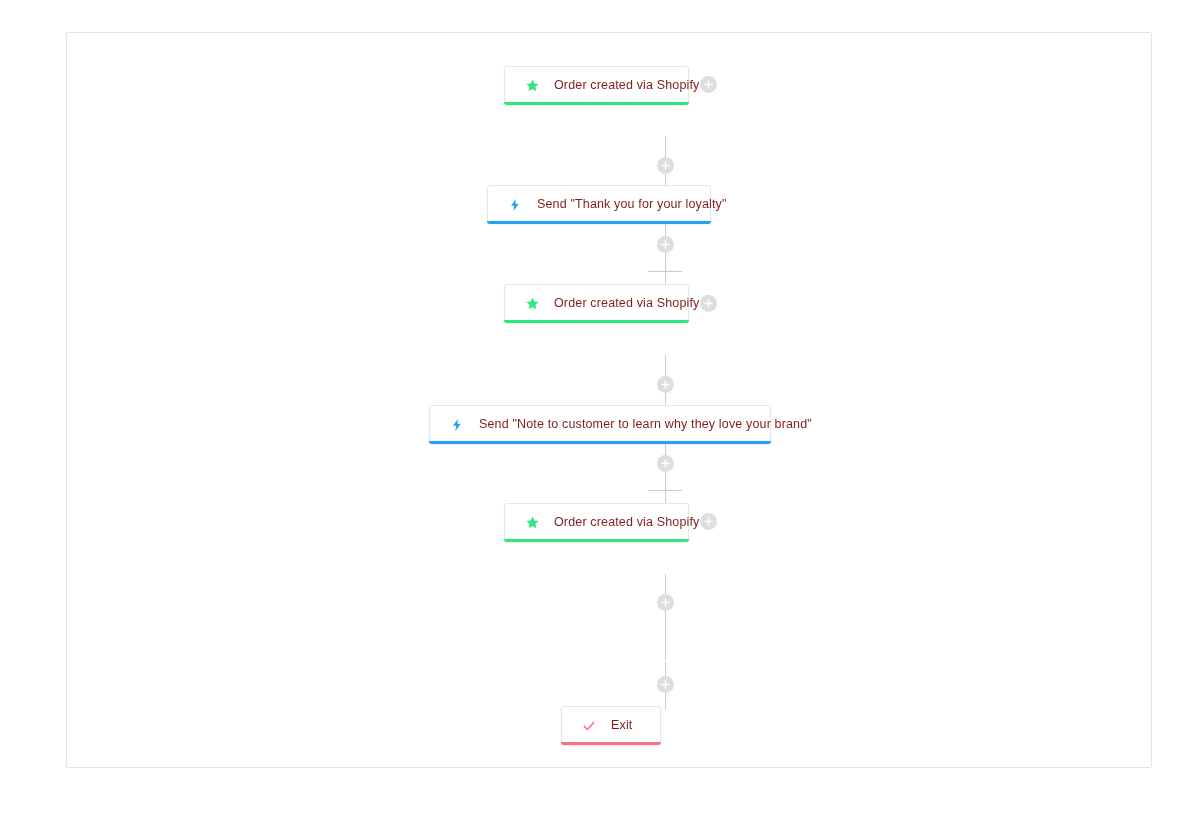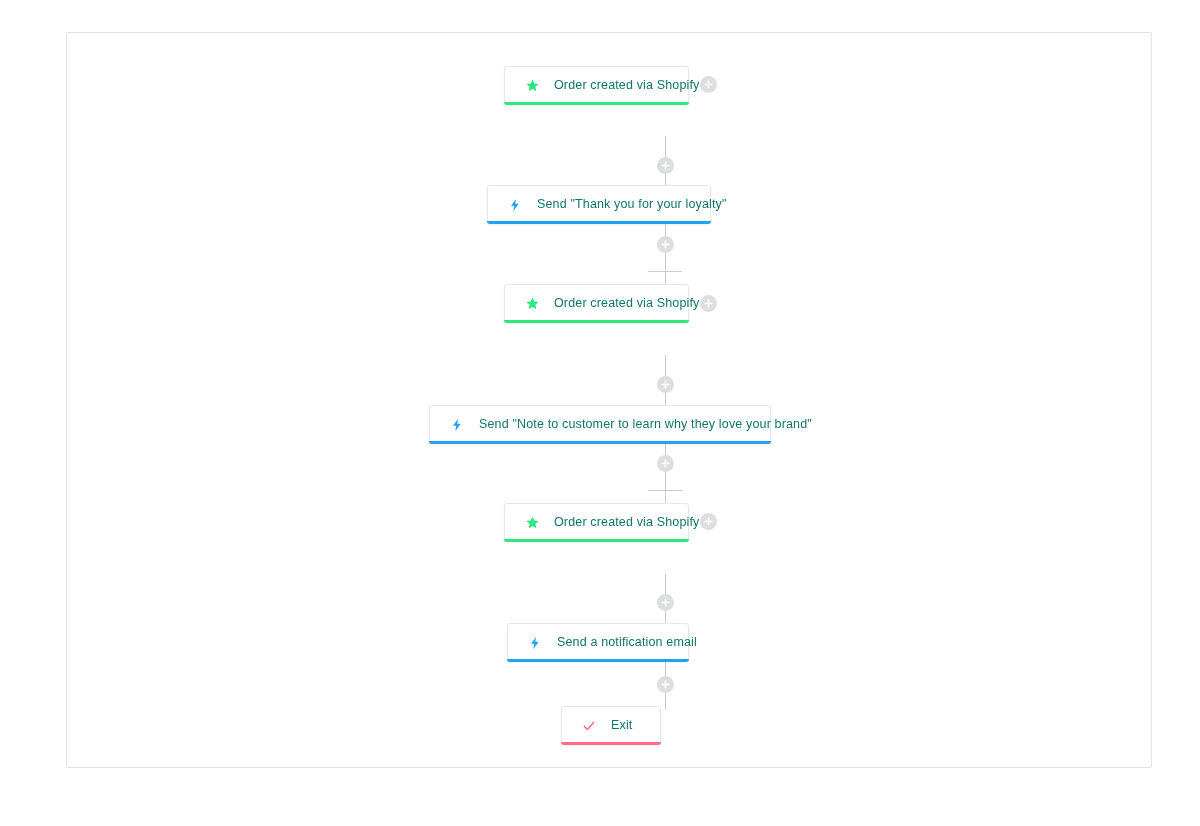--- a/index.html
+++ b/index.html
@@ -94,21 +94,21 @@
     margin-right: 13px;
     flex: 0 0 auto;
     display: flex;
     align-items: center;
     justify-content: center;
   }
   .node .glyph svg { display: block; }
 
   .node .label {
     font-size: 12.5px;
-    color: #0f766e;
+    color: #7f1d1d;
     letter-spacing: .15px;
     line-height: 1;
   }
 
   
   .add-btn {
     position: absolute;
     width: 17px;
     height: 17px;
     border-radius: 50%;
@@ -234,28 +234,20 @@
         </svg>
       </span>
       <span class="label">Order created via Shopify</span>
     </div>
     <div class="add-btn" style="left:633px; top:480px;">
       <svg width="9" height="9" viewBox="0 0 9 9">
         <path d="M4.5 1 L4.5 8 M1 4.5 L8 4.5" stroke="#ffffff" stroke-width="1.5" stroke-linecap="round"></path>
       </svg>
     </div>
 
-    <div class="node action" style="left:440px; top:590px; width:182px;">
-      <span class="glyph">
-        <svg width="14" height="14" viewBox="0 0 24 24">
-          <path d="M13.6 1.5 L5.2 13.4 L10.6 13.4 L9.2 22.5 L18.4 9.9 L12.6 9.9 Z" fill="#22a2f2"></path>
-        </svg>
-      </span>
-      <span class="label">Send a notification email</span>
-    </div>
 
     <div class="node exit" style="left:494px; top:673px; width:100px;">
       <span class="glyph">
         <svg width="14" height="14" viewBox="0 0 24 24">
           <path d="M4 12.6 L9.3 18 L20 5.8" stroke="#fb6d8a" stroke-width="2.6" fill="none" stroke-linecap="round" stroke-linejoin="round"></path>
         </svg>
       </span>
       <span class="label">Exit</span>
     </div>
 

